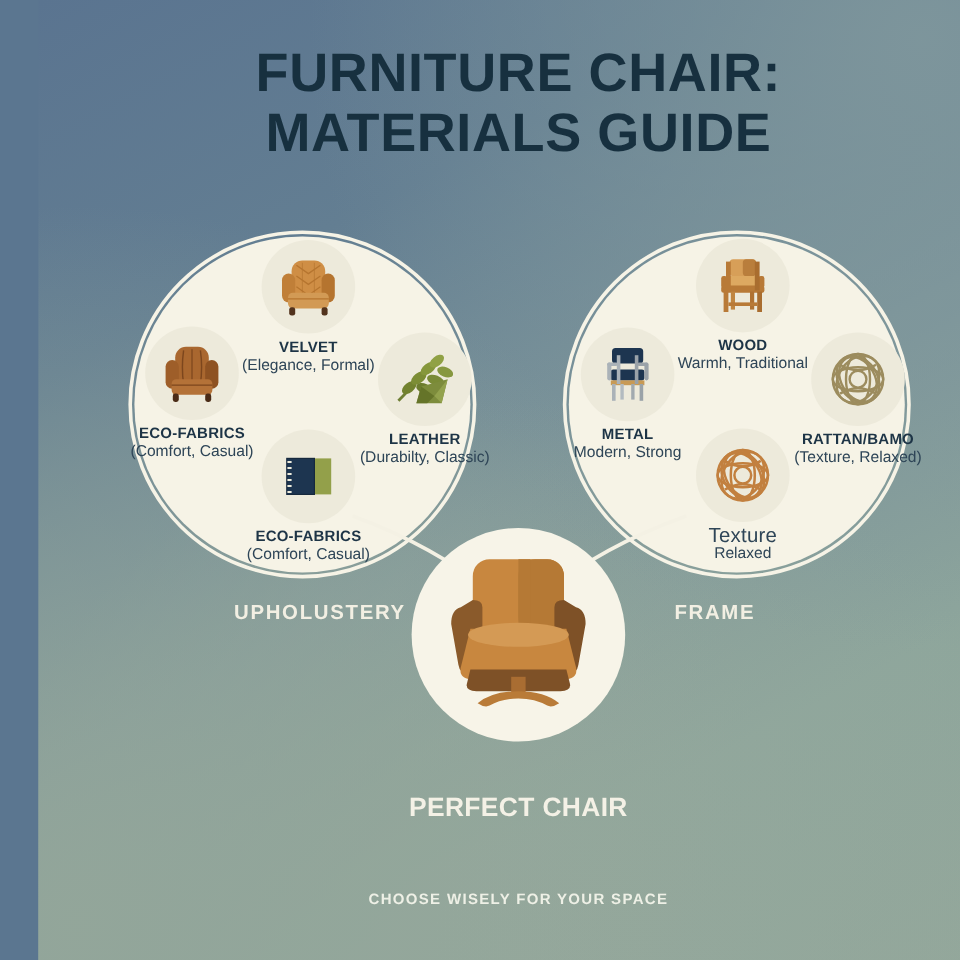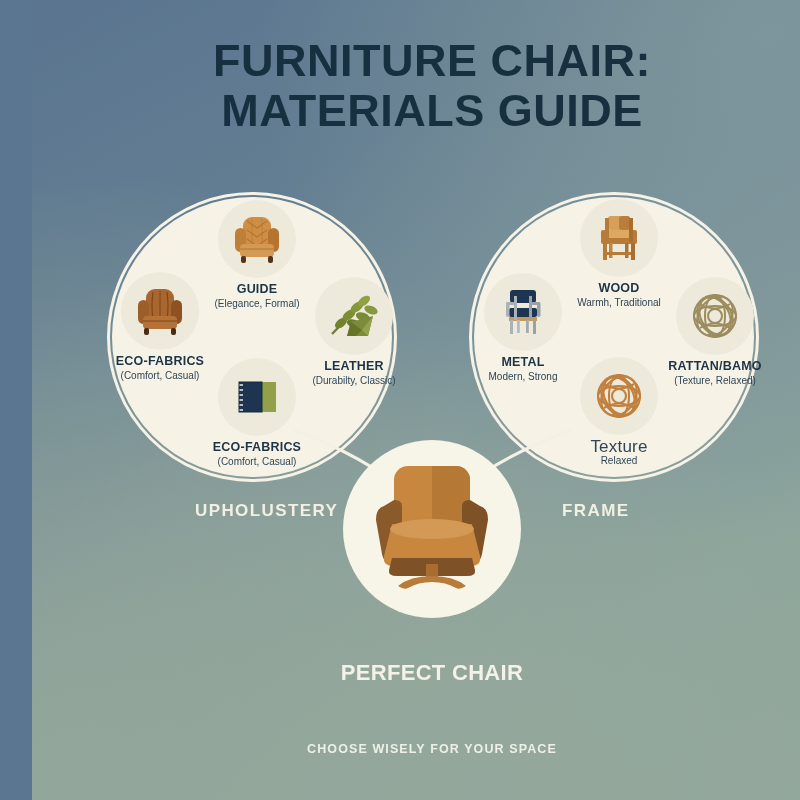--- a/index.html
+++ b/index.html
@@ -52,21 +52,21 @@
   .icon-disc{
     width:78px;height:78px;border-radius:50%;background:#edeadb;
     margin:0 auto;position:relative;
     display:flex;align-items:center;justify-content:center;
   }
   .item-title{
     font-size:12.5px;font-weight:bold;color:#1d3446;
     margin-top:4px;letter-spacing:0.2px;line-height:15px;
   }
   .item-sub{
-    font-size:10px;color:#2e4557;line-height:14px;
+    font-size:13px;color:#2e4557;line-height:14px;
   }
   .item-plain .item-title{font-weight:normal;font-size:17px;color:#2e4557;}
 
   
   #it-velvet{left:150px;top:200px;}
   #it-eco1 {left:53px;top:272px;}
   #it-leather{left:247px;top:277px;}
   #it-eco2 {left:150px;top:358px;}
   
   #it-wood  {left:512px;top:199px;}
@@ -124,21 +124,21 @@
         <path d="M21 13 L31 20 L41 13 M21 22 L31 29 L41 22 M21 31 L31 38 L41 31" stroke="#b6752f" stroke-width="1.1" fill="none"></path>
         <path d="M26 11 L26 41 M36 11 L36 41" stroke="#b6752f" stroke-width="0.9" fill="none" opacity="0.65"></path>
         <rect x="9" y="20" width="11" height="24" rx="5.5" fill="#c07f38"></rect>
         <rect x="42" y="20" width="11" height="24" rx="5.5" fill="#b5742f"></rect>
         <rect x="14" y="36" width="34" height="13" rx="4" fill="#d29a55"></rect>
         <path d="M14 41 h34" stroke="#b6752f" stroke-width="1" fill="none"></path>
         <rect x="15" y="48" width="5" height="7" rx="2" fill="#52331d"></rect>
         <rect x="42" y="48" width="5" height="7" rx="2" fill="#52331d"></rect>
       </svg>
     </div>
-    <div class="item-title">GUIDE</div>
+    <div class="item-title">VELVET</div>
     <div class="item-sub">(Elegance, Formal)</div>
   </div>
 
   <div class="item" id="it-eco1">
     <div class="icon-disc">
       <svg width="62" height="62" viewBox="0 0 62 62">
         <rect x="17" y="9" width="28" height="33" rx="9" fill="#a9672f"></rect>
         <path d="M24 12 Q22 26 24 40 M38 12 Q40 26 38 40" stroke="#7c461d" stroke-width="1.2" fill="none"></path>
         <path d="M31 11 L31 41" stroke="#7c461d" stroke-width="1" fill="none"></path>
         <rect x="9" y="20" width="11" height="24" rx="5.5" fill="#9e5e29"></rect>

